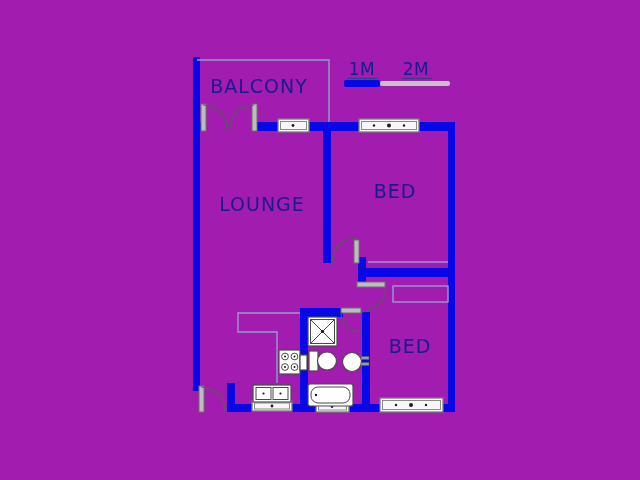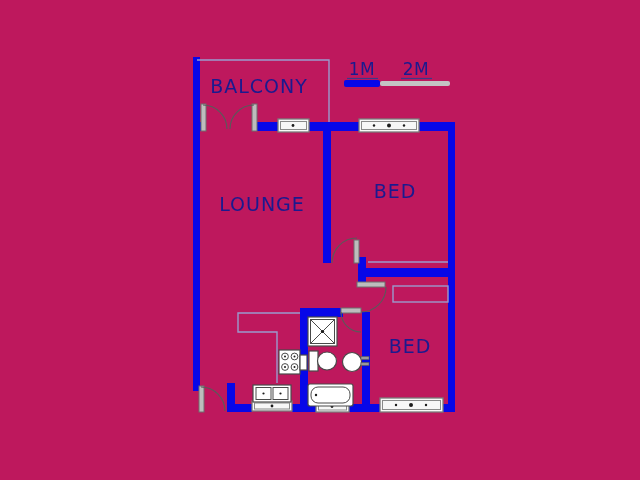--- a/index.html
+++ b/index.html
@@ -1,16 +1,16 @@
 <!DOCTYPE html>
 <html style="--wall: #0707e8; --outline: #9a9ace; --label: #1a1a8f; --scale_blue: #0707e8; --scale_gray: #c4c4c4; --background: #ffffff; --door_gray: #bdbdbd; --fixture_gray: #4a4a4a;"><head>
 <meta charset="utf-8">
 <style>
   html,body{margin:0;padding:0;background:#fff;}
-  #stage{position:relative;width:640px;height:480px;background:#be185d;overflow:hidden;
+  #stage{position:relative;width:640px;height:480px;background:#a21caf;overflow:hidden;
          font-family:"DejaVu Sans","Liberation Sans",sans-serif;}
   svg{display:block}
   .wall{fill:var(--wall,#0707e8);stroke:none}
   .outline{stroke:var(--outline,#9a9ace);stroke-width:1.4;fill:none}
   .leaf{fill:#bdbdbd;stroke:#6e6e6e;stroke-width:1}
   .arc{stroke:#5a5a5a;stroke-width:1.1;fill:none}
   .win{fill:#f7f7f7;stroke:#7a7a7a;stroke-width:1.3}
   .win-in{fill:none;stroke:#8a8a8a;stroke-width:1}
   .dot{fill:#1c1c1c;stroke:none}
   .fix{fill:#ffffff;stroke:#4a4a4a;stroke-width:1.2}

